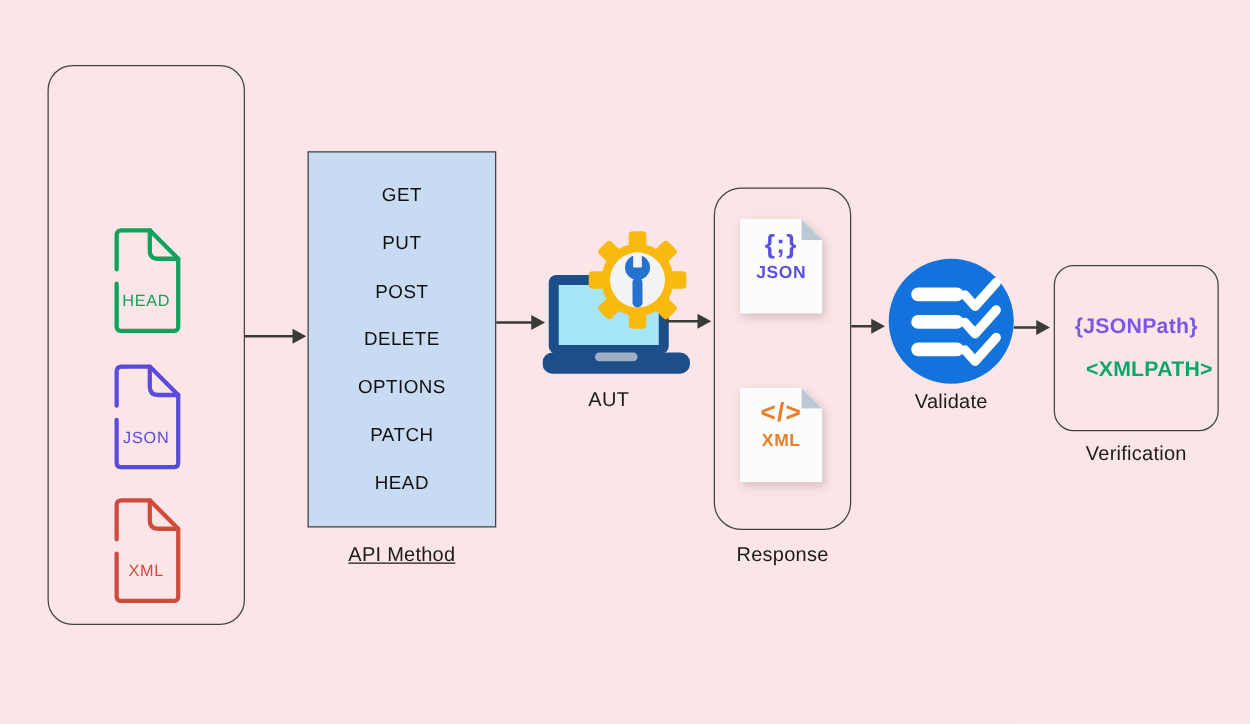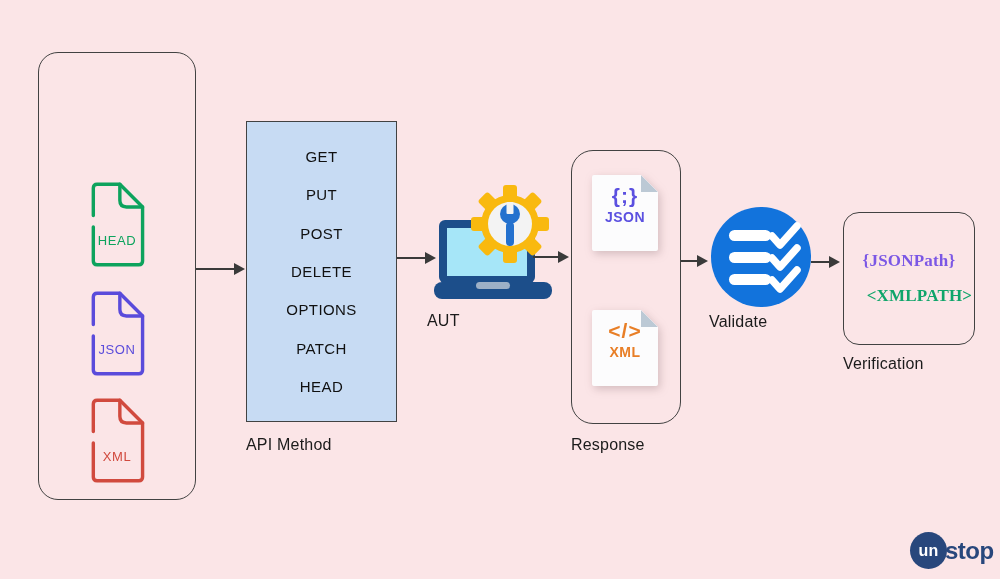--- a/index.html
+++ b/index.html
@@ -12,21 +12,21 @@
   }
   .abs { position:absolute; }
 
   
   .gbox { position:absolute; border:1.6px solid #424242; background:transparent; }
   .request-box { left:38px; top:52px; width:158px; height:448px; border-radius:20px; }
   .response-box { left:571px; top:150px; width:110px; height:274px; border-radius:22px; }
   .verification-box { left:843px; top:212px; width:132px; height:133px; border-radius:16px;
     display:flex; flex-direction:column; align-items:center; justify-content:center; gap:15px; }
 
-  .group-label { position:absolute; font-size:16px; font-weight:500; color:#1b1b1b; letter-spacing:.2px; }
+  .group-label { position:absolute; text-align:center; font-size:16px; font-weight:500; color:#1b1b1b; letter-spacing:.2px; }
 
   
   .req-file { position:absolute; left:81px; width:72px; height:94px; }
   .req-file svg { position:absolute; left:0; top:0; }
   .req-file .file-label { position:absolute; left:0; right:0; top:55px; text-align:center;
     font-size:13px; font-weight:500; letter-spacing:.6px; }
   .fc-query { color:#E23A7B; } .fc-path { color:#0DA35D; }
   .fc-json { color:#5A4BDB; } .fc-xml { color:#D14A3E; }
 
   
@@ -48,21 +48,21 @@
     clip-path:polygon(0 0, calc(100% - 17px) 0, 100% 17px, 100% 100%, 0 100%);
     display:flex; flex-direction:column; align-items:center; justify-content:flex-start;
     padding-top:9px; gap:1px; }
   .paper .fold { position:absolute; right:0; top:0; width:17px; height:17px;
     background:#BCC9D5; clip-path:polygon(0 0, 100% 100%, 0 100%); }
   .paper .symbol { font-size:21px; font-weight:700; letter-spacing:1px; }
   .paper .pname { font-size:14px; font-weight:600; letter-spacing:.5px; }
   .pc-json { color:#5B50E0; } .pc-xml { color:#E87E26; }
 
   
-  .verif-item { font-size:17px; font-weight:600; letter-spacing:.2px;font-family:Liberation Serif, serif; }
+  .verif-item { font-size:17px; font-weight:600; letter-spacing:.2px; }
   .vc-json { color:#7B57E5; } .vc-xml { color:#0FA56A;margin-left:21px; }
 
   
   .logo { position:absolute; left:910px; top:532px; display:flex; align-items:center; }
   .logo-circle { width:37px; height:37px; border-radius:50%; background:#28477C;
     display:flex; align-items:center; justify-content:center;
     color:#ffffff; font-size:16px; font-weight:700; letter-spacing:.2px; }
   .logo-rest { color:#28477C; font-size:24px; font-weight:700; margin-left:-2px; letter-spacing:-0.5px; }
 </style>
 </head>
@@ -108,21 +108,21 @@
 
   <div class="api-box">
     <span class="api-method">GET</span>
     <span class="api-method">PUT</span>
     <span class="api-method">POST</span>
     <span class="api-method">DELETE</span>
     <span class="api-method">OPTIONS</span>
     <span class="api-method">PATCH</span>
     <span class="api-method">HEAD</span>
   </div>
-  <div class="group-label" style="left:246px; top:436px; width:151px;">API Method</div>
+  <div class="group-label" style="left:246px; top:436px; width:151px;text-decoration:underline;">API Method</div>
 
   <div class="arrow" style="left:397px; top:257px; width:29px;"></div>
 
   <div class="abs" style="left:434px; top:182px; width:124px; height:120px;">
     <svg width="124" height="120" viewBox="0 0 124 120">
 
       <rect x="5" y="38" width="96" height="63" rx="6" fill="#1C4E8A"></rect>
       <rect x="13" y="46" width="80" height="48" fill="#A6E6F8"></rect>
 
       <g transform="translate(76,42)">
@@ -193,18 +193,14 @@
   <div class="group-label" style="left:709px; top:313px; width:104px;">Validate</div>
 
   <div class="arrow" style="left:811px; top:261px; width:19px;"></div>
 
   <div class="gbox verification-box">
     <span class="verif-item vc-json">{JSONPath}</span>
     <span class="verif-item vc-xml">&lt;XMLPATH&gt;</span>
   </div>
   <div class="group-label" style="left:843px; top:355px; width:132px;">Verification</div>
 
-  <div class="logo">
-    <div class="logo-circle">un</div>
-    <span class="logo-rest">stop</span>
-  </div>
 
 </div>
 
 </body></html>

